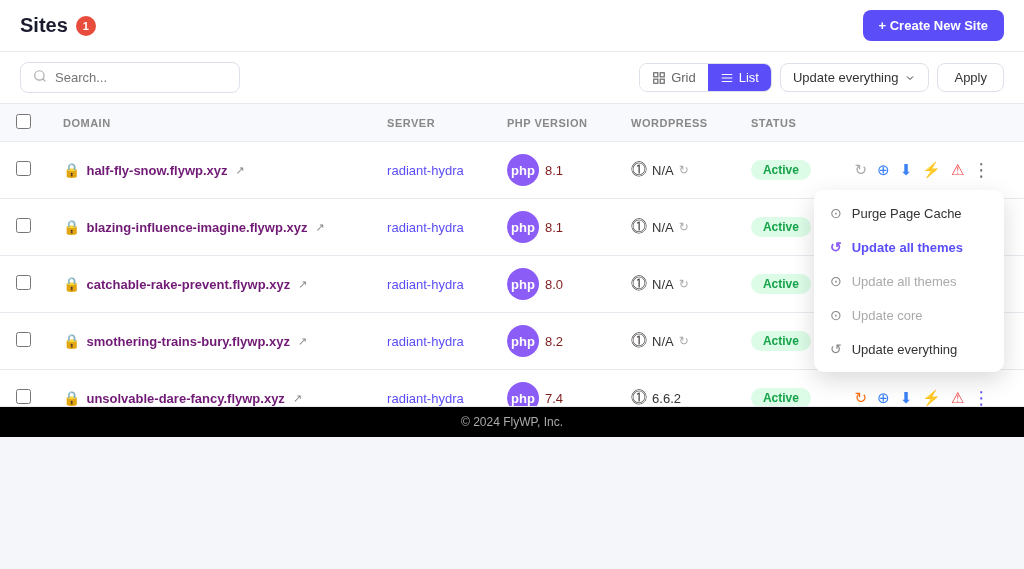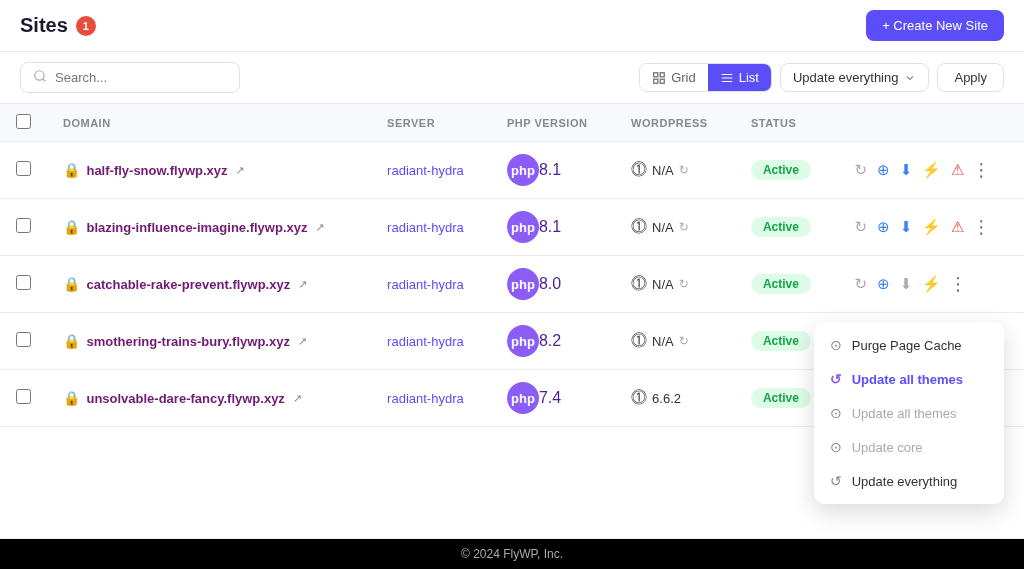--- a/index.html
+++ b/index.html
@@ -1,26 +1,26 @@
 <!DOCTYPE html>
 <html><head>
   <meta charset="utf-8">
   <style>
     * { box-sizing: border-box; margin: 0; padding: 0; }
     body { font-family: -apple-system, BlinkMacSystemFont, 'Segoe UI', sans-serif; background: #f5f6fa; color: #333; font-size: 13px; }
 
-    .app-container { width: 1024px; height: 569px; background: #fff; display: flex; flex-direction: column; overflow: hidden; position: relative; }
+    .app-container { width: 1024px; height: 437px; background: #fff; display: flex; flex-direction: column; overflow: hidden; position: relative; }
 
     
     .header { display: flex; align-items: center; justify-content: space-between; padding: 10px 20px; background: #fff; border-bottom: 1px solid #e8eaf0; min-height: 50px; }
     .header-left { display: flex; align-items: center; gap: 8px; }
     .header-title { font-size: 20px; font-weight: 700; color: #1a1a2e; }
     .badge { background: #e74c3c; color: #fff; border-radius: 50%; width: 20px; height: 20px; display: flex; align-items: center; justify-content: center; font-size: 11px; font-weight: 700; }
 
-    .create-btn { background: #5b4ef8; color: #fff; border: none; border-radius: 8px; padding: 8px 16px; font-size: 13px; font-weight: 400; cursor: pointer; display: flex; align-items: center; gap: 6px; }
+    .create-btn { background: #5b4ef8; color: #fff; border: none; border-radius: 8px; padding: 8px 16px; font-size: 13px; font-weight: 700; cursor: pointer; display: flex; align-items: center; gap: 6px; }
 
     
     .toolbar { display: flex; align-items: center; justify-content: space-between; padding: 10px 20px; background: #fff; border-bottom: 1px solid #e8eaf0; }
     .search-wrap { display: flex; align-items: center; gap: 8px; border: 1px solid #dde1e9; border-radius: 8px; padding: 6px 12px; width: 220px; background: #fff; }
     .search-wrap input { border: none; outline: none; font-size: 13px; color: #888; width: 100%; background: transparent; }
     .search-icon-svg { color: #aaa; }
 
     .toolbar-right { display: flex; align-items: center; gap: 8px; }
     .view-toggle { display: flex; align-items: flex-end; border: 1px solid #dde1e9; border-radius: 8px; overflow: hidden; }
     .view-btn { padding: 6px 12px; border: none; background: #fff; cursor: pointer; display: flex; align-items: center; gap: 5px; font-size: 13px; color: #666; }
@@ -39,21 +39,21 @@
 
     .check-col { width: 36px; }
 
     .domain-link { color: #701a75; text-decoration: none; font-weight: 700; display: flex; align-items: center; gap: 4px; flex-wrap: wrap; }
     .lock-icon { color: #22c55e; font-size: 14px; }
     .ext-link { color: #888; font-size: 11px; margin-left: 2px; }
 
     .server-link { color: #5b4ef8; font-size: 13px; }
 
     .php-badge { background: #8b5cf6; color: #fff; border-radius: 50%; width: 32px; height: 32px; display: flex; align-items: center; justify-content: center; font-size: 13px; font-weight: 700; flex-shrink: 0; }
-    .php-version { font-size: 16px; color: #4c1d95; }
+    .php-version { font-size: 13px; color: #7f1d1d; margin-left: 6px; }
     .php-wrap { display: flex; align-items: center; }
 
     .wp-wrap { display: flex; align-items: center; gap: 5px; color: #333; }
     .wp-logo { color: #464342; font-size: 16px; }
     .sync-icon { color: #aaa; font-size: 12px; cursor: pointer; }
 
     .status-badge { background: #dcfce7; color: #16a34a; border-radius: 20px; padding: 3px 12px; font-size: 12px; font-weight: 600; display: inline-block; }
 
     .action-icons { display: flex; align-items: center; gap: 6px; }
     .action-icon { color: #aaa; font-size: 15px; cursor: pointer; padding: 2px; }

